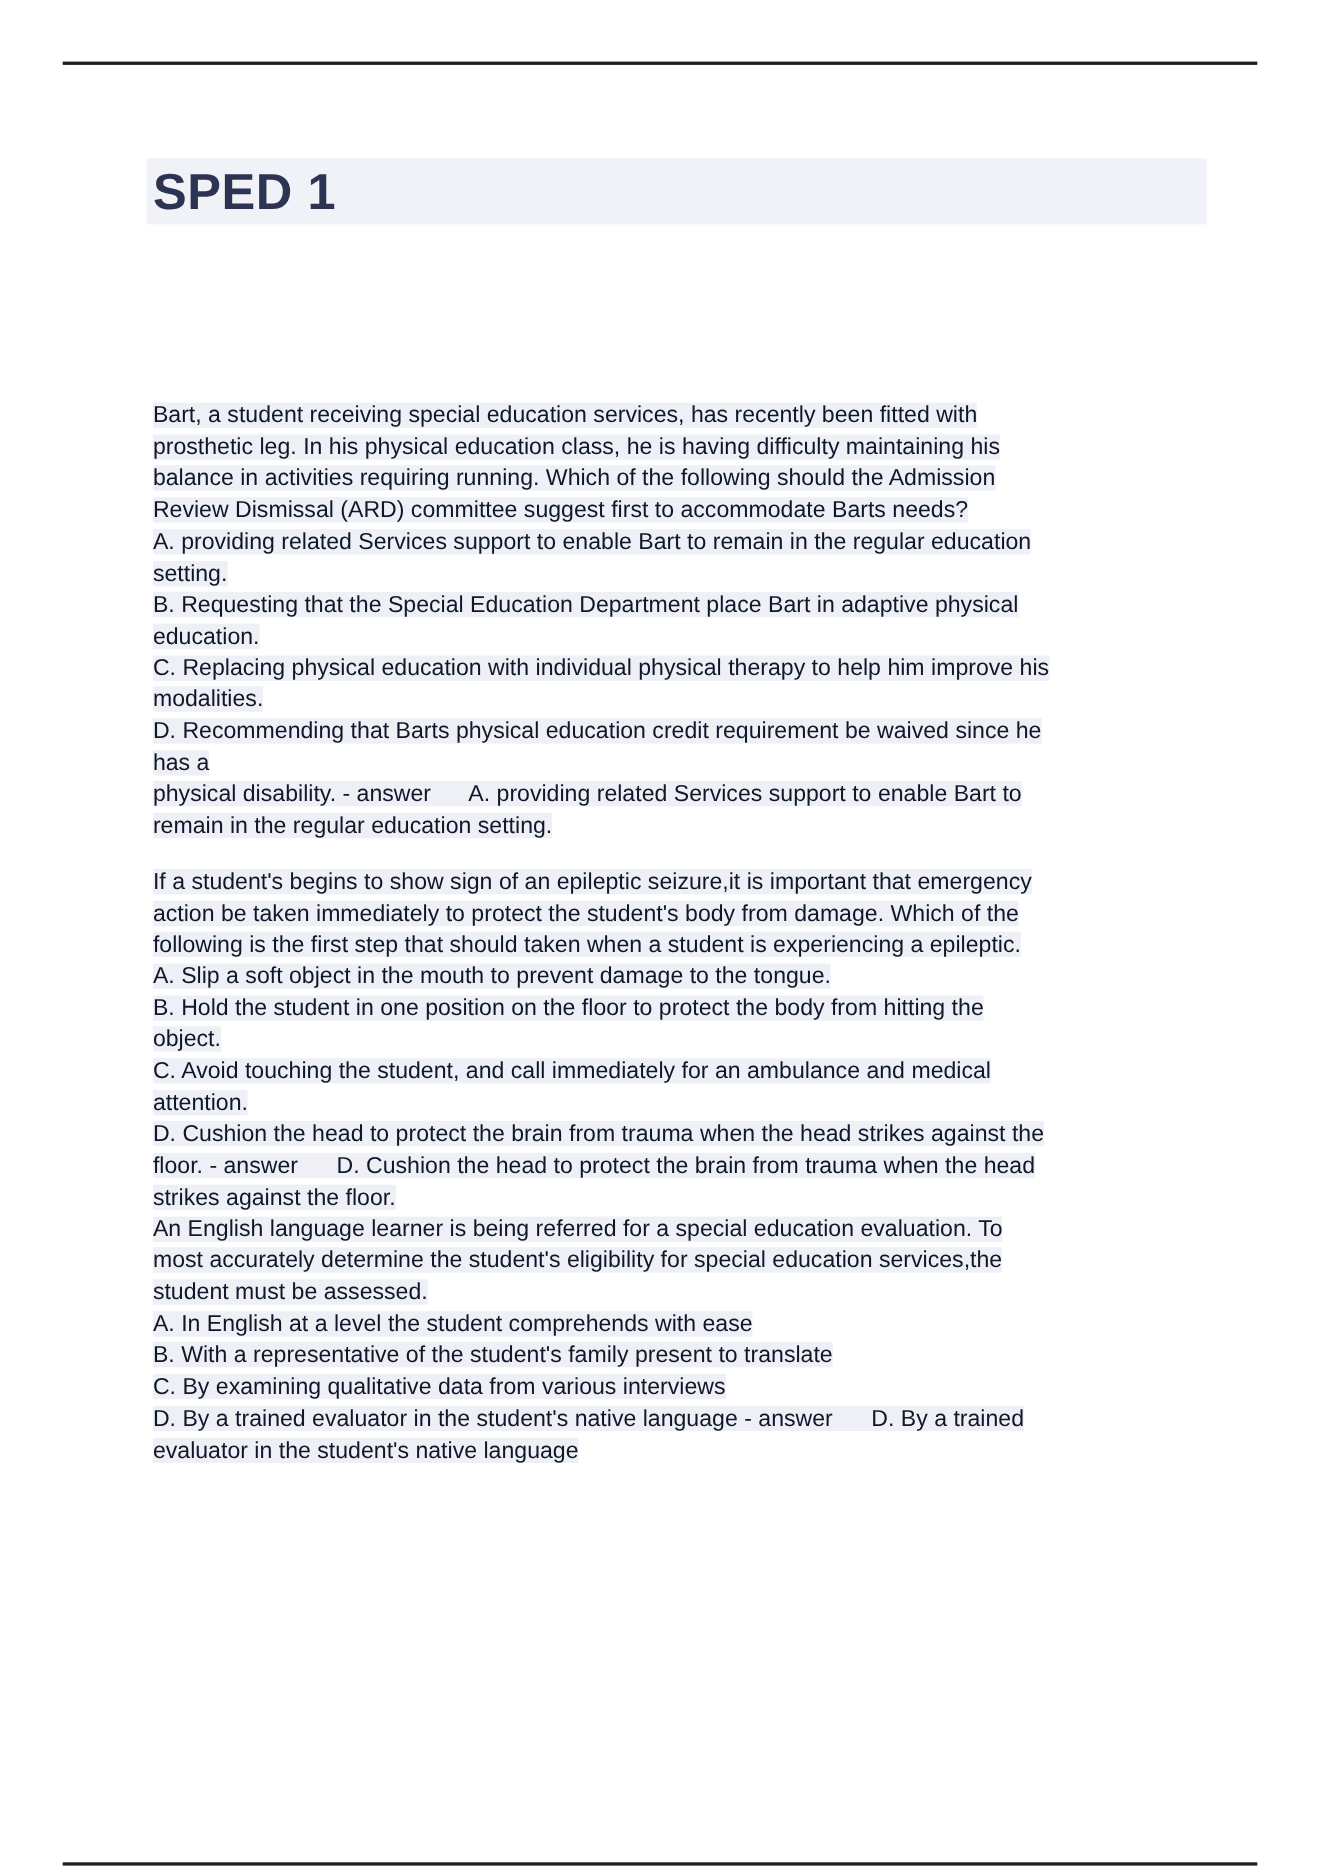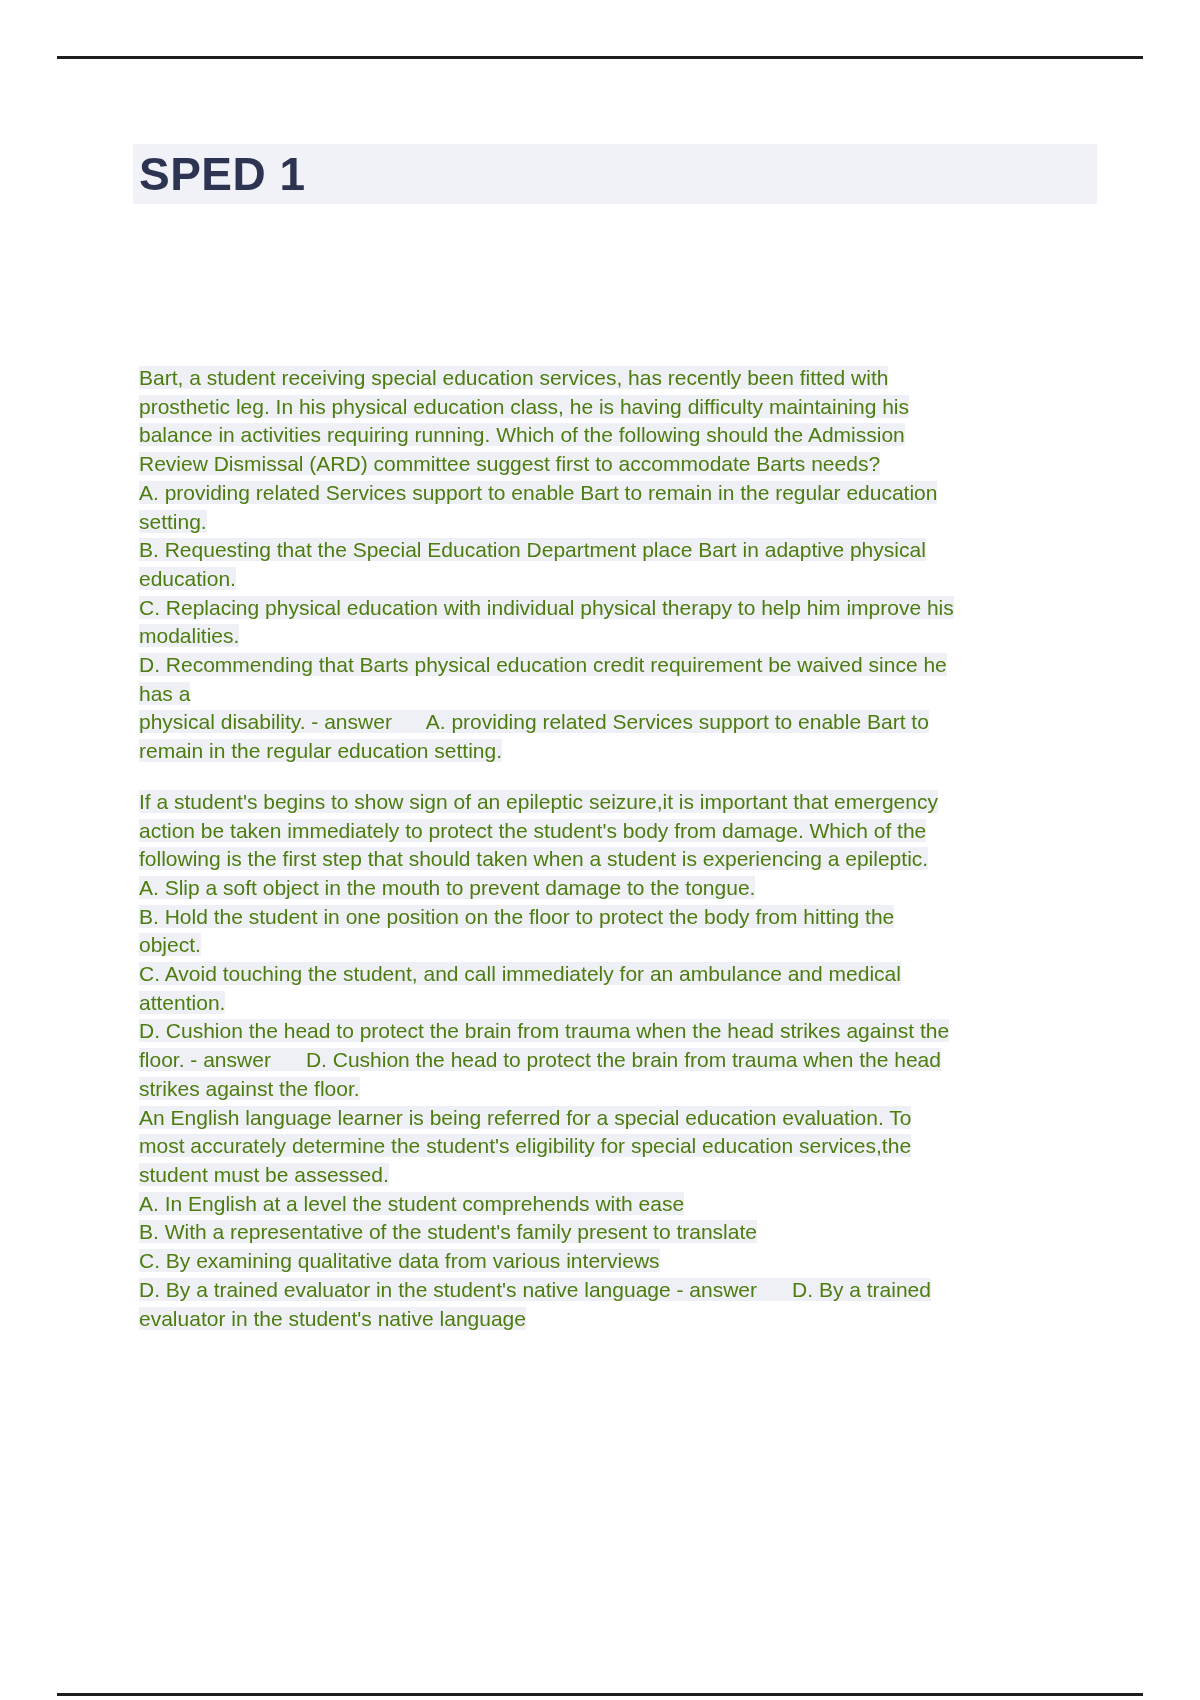--- a/index.html
+++ b/index.html
@@ -47,21 +47,21 @@
     color: #2d3452;
   }
 
   .content {
     position: absolute;
     left: 139px;
     top: 364px;
     width: 1010px;
     font-size: 21px;
     line-height: 28.7px;
-    color: #4d7c0f;
+    color: #0f172a;
   }
   .qa-block {
     white-space: pre-wrap;
     margin: 0;
   }
   .qa-block.b1 { margin-bottom: 22px; }
   .qa-block.b2 { }
   .hl {
     background: #eef0f6;
   }

